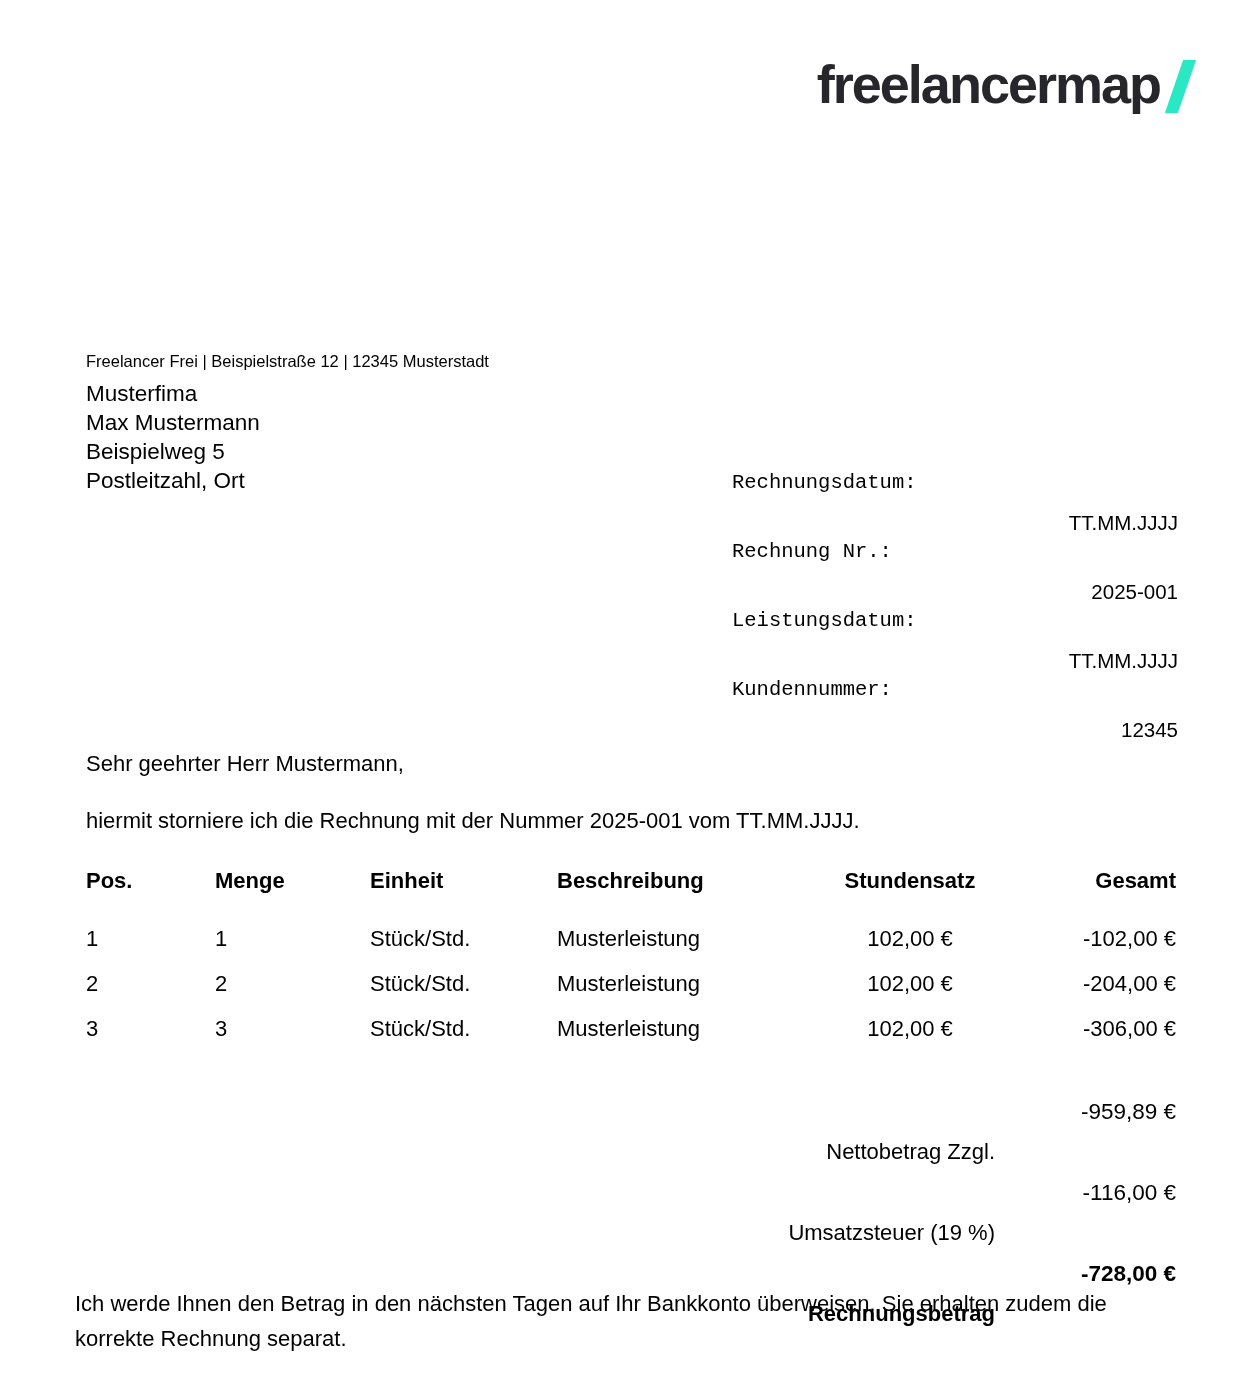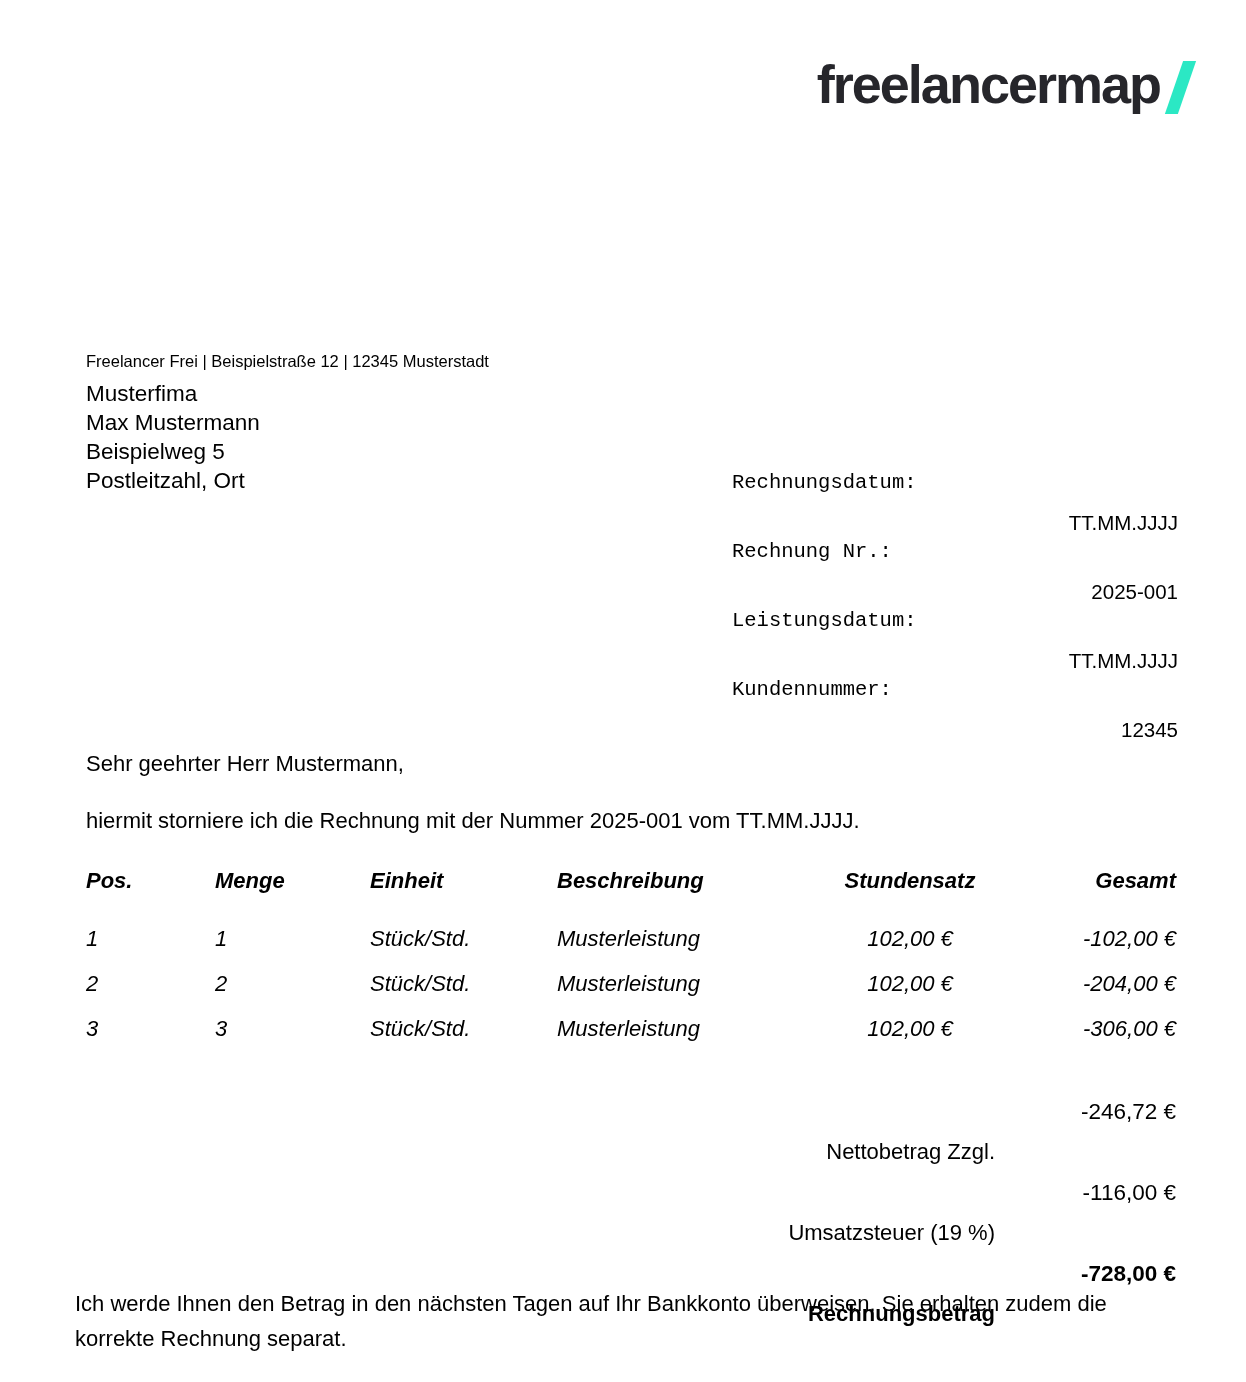--- a/index.html
+++ b/index.html
@@ -17,21 +17,21 @@
     background: #ffffff;
     overflow: hidden;
   }
 
   
   .logo {
     position: absolute;
     top: 54px;
     right: 59px;
     display: flex;
-    align-items: flex-end;
+    align-items: center;
   }
   .logo-text {
     font-size: 54px;
     font-weight: 700;
     letter-spacing: -2px;
     line-height: 1.12;
     color: #26262b;
   }
   .logo-slash {
     display: inline-block;
@@ -101,21 +101,21 @@
   .items {
     position: absolute;
     left: 86px;
     top: 868px;
     width: 1090px;
     display: grid;
     grid-template-columns: 129px 155px 187px 268px 170px 181px;
     grid-template-rows: 58px 45px 45px 45px;
     font-size: 22px;
   }
-  .cell { align-self: start; white-space: nowrap; font-style: italic; }
+  .cell { align-self: start; white-space: nowrap; }
   .head { font-weight: 700; }
   .col5 { text-align: center; }
   .col6 { text-align: right; }
 
   
   .totals {
     position: absolute;
     left: 676px;
     top: 1104px;
     width: 500px;
@@ -214,21 +214,21 @@
     <div class="cell col2">3</div>
     <div class="cell col3">Stück/Std.</div>
     <div class="cell col4">Musterleistung</div>
     <div class="cell col5">102,00 €</div>
     <div class="cell col6">-306,00 €</div>
   </div>
 
   <div class="totals">
     <div class="totals-row">
       <span class="totals-label">Nettobetrag Zzgl.</span>
-      <span class="totals-value">-246,72 €</span>
+      <span class="totals-value">-959,89 €</span>
     </div>
     <div class="totals-row">
       <span class="totals-label">Umsatzsteuer (19 %)</span>
       <span class="totals-value">-116,00 €</span>
     </div>
     <div class="totals-row bold">
       <span class="totals-label">Rechnungsbetrag</span>
       <span class="totals-value">-728,00 €</span>
     </div>
   </div>

